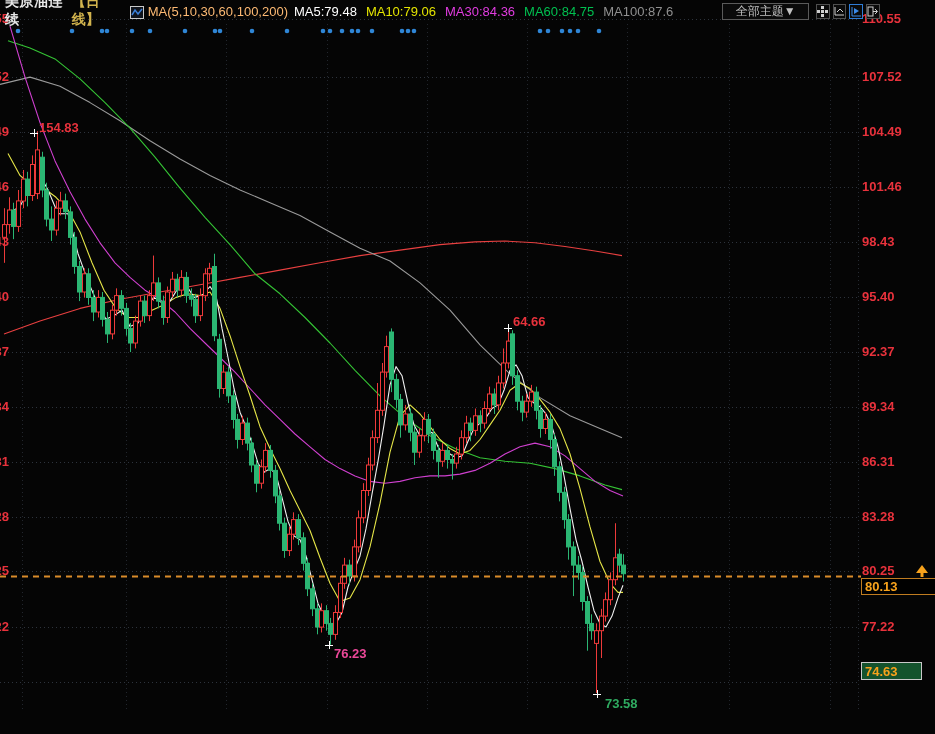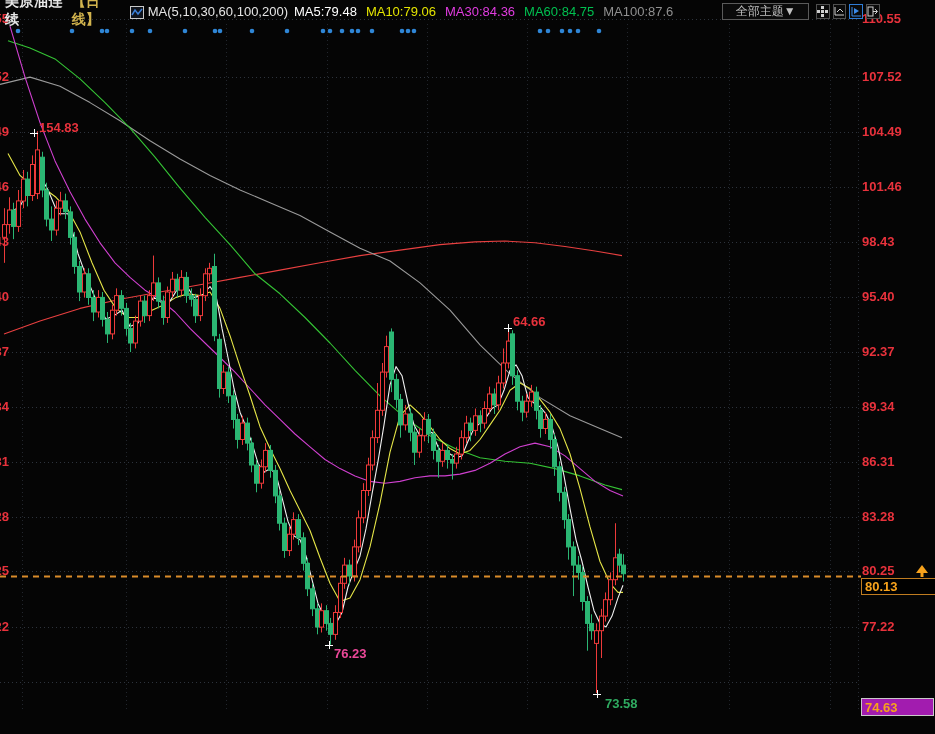--- a/index.html
+++ b/index.html
@@ -9,21 +9,21 @@
     overflow:hidden; font-family:"Liberation Sans", sans-serif;
   }
   
   #topbar {
     position:absolute; left:0; top:0; width:935px; height:22px;
     display:flex; align-items:center; z-index:30; padding-left:5px;
   }
   .tb-title { color:#e8e8e8; font-size:14px; font-weight:bold; letter-spacing:0.5px; }
   .tb-period { color:#d2b44e; font-size:14px; font-weight:bold; margin-left:2px; }
   .tb-chip { margin:0 4px 0 8px; width:14px; height:13px; }
-  .tb-ma-label { color:#e5e5e5; font-size:13px; margin-right:6px; }
+  .tb-ma-label { color:#fdba74; font-size:13px; margin-right:6px; }
   .tb-ma-val { font-size:13px; margin-right:9px; white-space:nowrap; }
   .tb-spacer { flex:1; }
   #theme-btn {
     width:97px; height:17px; border:1px solid #5a5a5a; background:#0a0a0a;
     color:#c2c2c2; font-size:12px; text-align:center; line-height:15px; cursor:pointer;margin-left:40px;
   }
   .tb-iconbtn {
     width:15px; height:15px; border:1px solid #4f4f4f; background:#0a0a0a;
     margin-left:3px; display:flex; align-items:center; justify-content:center; cursor:pointer;
   }
@@ -44,22 +44,22 @@
   .left-clip span {
     position:absolute; right:0; color:#e8323c; font-size:13px; font-weight:bold; white-space:nowrap;
   }
   
   #cur-price-box {
     position:absolute; left:861px; top:578px; width:97px; height:17px;
     border:1px solid #c07c20; background:#000; color:#f7a21c;
     font-size:13px; font-weight:bold; line-height:16px; padding-left:3px; z-index:12;
   }
   #bottom-box {
-    position:absolute; left:861px; top:698px; width:73px; height:18px;
-    border:1px solid #c9c9c9; background:#a21caf; color:#f7a21c;
+    position:absolute; left:861px; top:662px; width:61px; height:18px;
+    border:1px solid #c9c9c9; background:#14532d; color:#f7a21c;
     font-size:13px; font-weight:bold; line-height:17px; padding-left:3px; z-index:12;
   }
   
   .ann { position:absolute; font-size:13px; font-weight:bold; z-index:11; white-space:nowrap; }
   #ann-high1 { left:39px;  top:120px; color:#e8323c; }
   #ann-high2 { left:513px; top:314px; color:#e8323c; }
   #ann-low1  { left:334px; top:646px; color:#ec4899; }
   #ann-low2  { left:605px; top:696px; color:#2faa60; }
 </style>
 </head>

